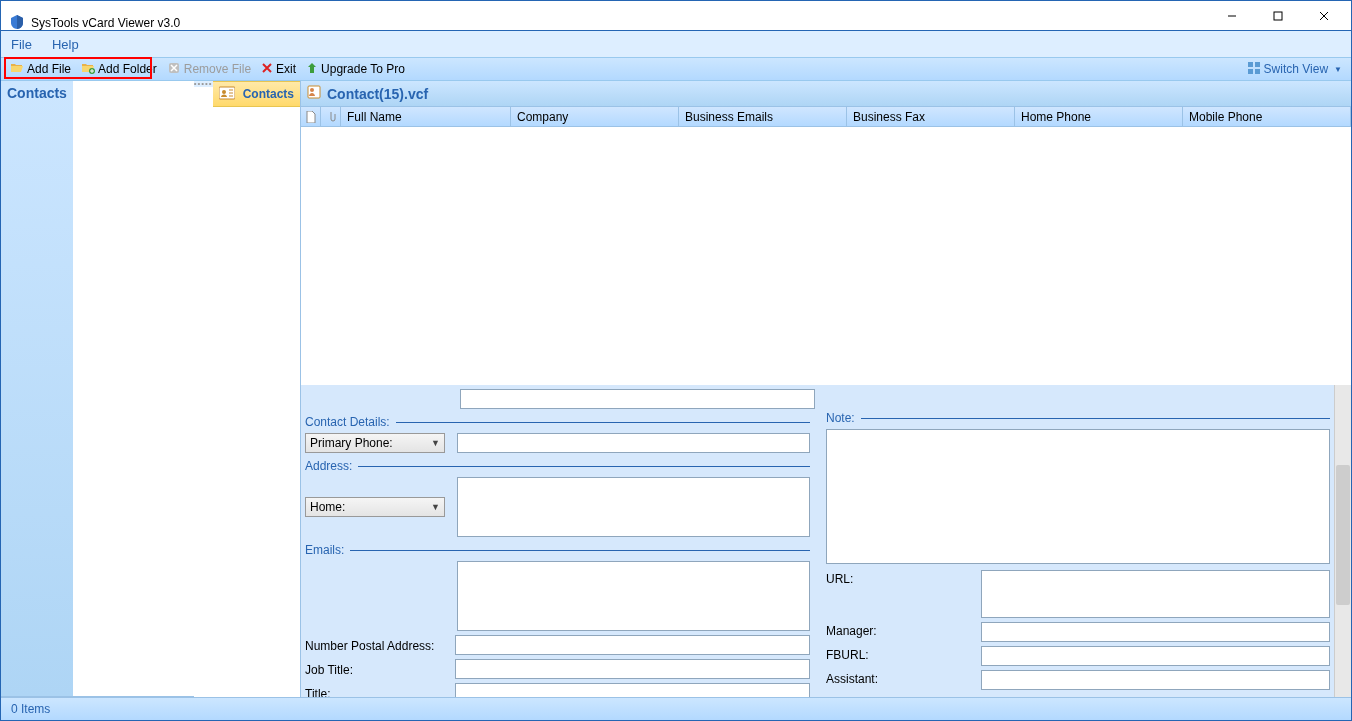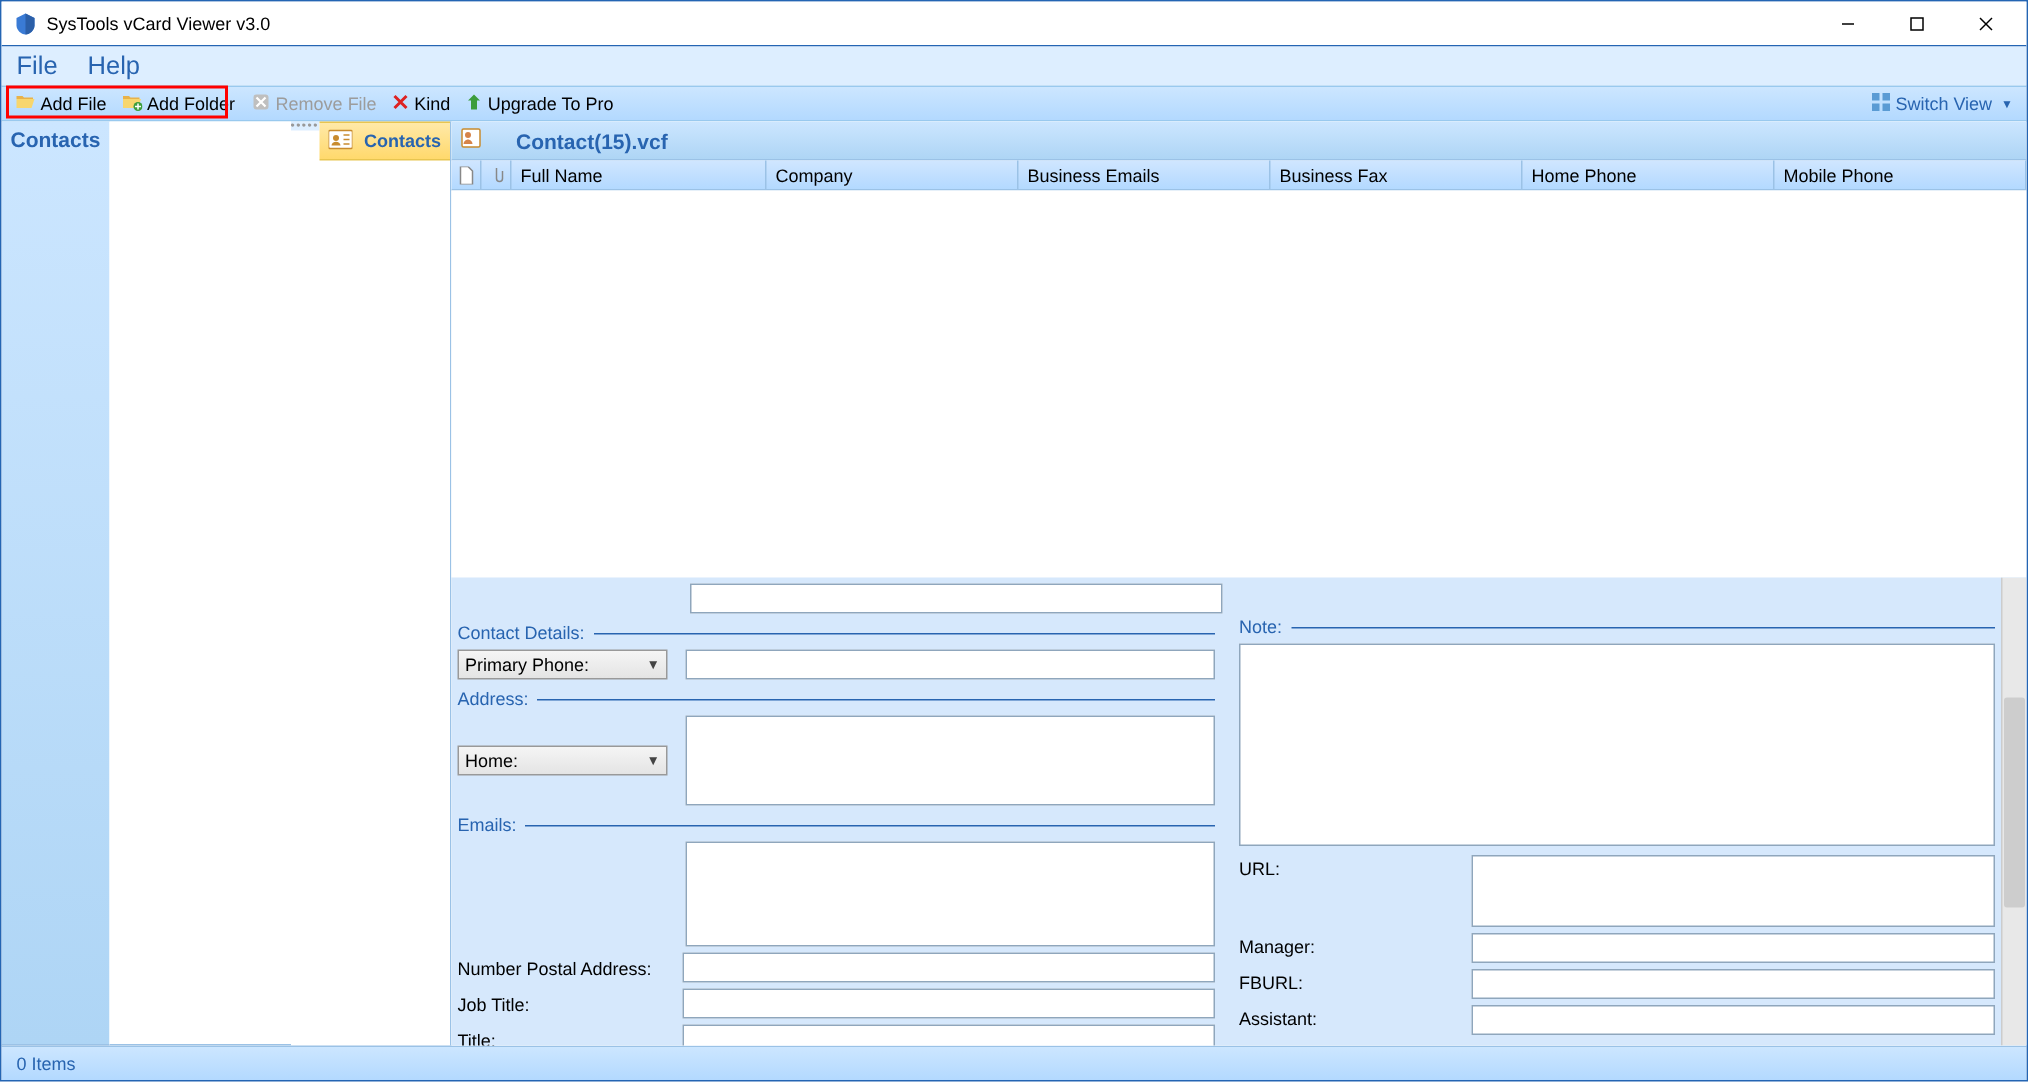--- a/index.html
+++ b/index.html
@@ -1,44 +1,44 @@
 <!DOCTYPE html>
 <html><head>
 <meta charset="utf-8">
 <style>
 * { box-sizing: border-box; margin: 0; padding: 0; }
 body { font-family: "Segoe UI", Tahoma, sans-serif; font-size: 12px; color: #000; background: #fff; overflow: hidden; width: 1352px; height: 721px; border: 1px solid #2465B3; }
-.titlebar { height: 30px; display: flex; align-items: center; padding: 0 4px; background: #fff; border-bottom: 1px solid #2465B3; }
+.titlebar { height: 30px; display: flex; align-items: flex-end; padding: 0 4px; background: #fff; border-bottom: 1px solid #2465B3; }
 .app-icon { width: 16px; height: 16px; margin: 0 6px 0 4px; }
 .app-title { flex: 1; font-size: 12px; color: #000; }
 .win-btns { display: flex; }
 .win-btn { width: 46px; height: 29px; display: flex; align-items: center; justify-content: center; }
 .win-btn svg { width: 10px; height: 10px; }
 
 .menubar { height: 26px; background: #DDEEFF; display: flex; align-items: center; padding: 0 10px; gap: 20px; }
-.menubar span { color: #2864B0; font-size: 17px; }
+.menubar span { color: #2864B0; font-size: 13px; }
 
 .toolbar { height: 24px; background: linear-gradient(#CCE6FF, #B3D9FF); display: flex; align-items: center; padding: 0 4px; border-top: 1px solid #99c9ee; border-bottom: 1px solid #99c9ee; }
 .tb-item { display: flex; align-items: center; gap: 3px; padding: 12px 5px; height: 22px; }
 .tb-item.disabled { color: #888; }
 .tb-item .lbl { font-size: 12px; color: #000; }
 .tb-item.disabled .lbl { color: #9c9c9c; }
 .red-box { position: absolute; top: 57px; left: 4px; width: 148px; height: 22px; border: 2px solid red; pointer-events: none; }
 .tb-right { margin-left: auto; display: flex; }
 
 .main { display: flex; height: calc(721px - 30px - 26px - 24px - 23px - 2px); }
 .left-panel { width: 300px; display: flex; flex-direction: row; border-right: 1px solid #9BC2E6; }
 .contacts-header { background: linear-gradient(#CCE6FF, #AED5F5); padding: 4px 6px; font-weight: bold; color: #2864B0; font-size: 14px; border-bottom: 1px solid #9BC2E6; }
 .tree-area { flex: 1; background: #fff; border-bottom: 1px solid #9BC2E6; }
 .grip { height: 6px; background: #DDEEFF; text-align: center; color: #999; font-size: 8px; line-height: 5px; letter-spacing: 1px; }
 .category-row { height: 26px; background: linear-gradient(#FFE9A8, #FFD96C); border-top: 1px solid #E8C550; border-bottom: 1px solid #E8C550; display: flex; align-items: center; padding: 0 6px; gap: 8px; color: #2864B0; font-weight: bold; }
 .empty-bar { height: 22px; background: linear-gradient(#CCE6FF, #B3D9FF); }
 
 .right-panel { flex: 1; display: flex; flex-direction: column; background: #fff; }
-.file-header { background: linear-gradient(#CCE6FF, #AED5F5); padding: 4px 6px; font-weight: bold; color: #2864B0; font-size: 14px; display: flex; align-items: center; gap: 23px; border-bottom: 1px solid #9BC2E6; }
+.file-header { background: linear-gradient(#CCE6FF, #AED5F5); padding: 4px 6px; font-weight: bold; color: #2864B0; font-size: 14px; display: flex; align-items: center; gap: 6px; border-bottom: 1px solid #9BC2E6; }
 .table-header { height: 20px; background: linear-gradient(#D0E6FF, #B3D9FF); display: flex; border-bottom: 1px solid #9BC2E6; }
 .th { padding: 2px 6px; font-size: 12px; color: #000; border-right: 1px solid #9BC2E6; display: flex; align-items: center; }
 .th.icon-col { width: 20px; padding: 2px 2px; justify-content: center; }
 .table-body { height: 258px; background: #fff; }
 
 .details-area { flex: 1; background: #D6E8FC; position: relative; display: flex; overflow: hidden; }
 .details-scroll { flex: 1; display: flex; padding: 4px 4px; }
 .details-left { width: 515px; padding-right: 10px; }
 .details-right { flex: 1; padding-left: 6px; }
 .scrollbar-v { width: 17px; background: #E8E8E8; border-left: 1px solid #ccc; position: relative; }
@@ -122,21 +122,21 @@
     <span><svg width="14" height="14" viewBox="0 0 14 14">
           <rect x="2" y="2" width="10" height="10" rx="2" fill="#BFBFBF"></rect>
           <path d="M4 4l6 6M10 4l-6 6" stroke="#fff" stroke-width="1.5"></path>
         </svg></span>
     <span class="lbl">Remove File</span>
   </div>
   <div class="tb-item">
     <span><svg width="12" height="12" viewBox="0 0 12 12">
           <path d="M2 2l8 8M10 2l-8 8" stroke="#D22" stroke-width="2"></path>
         </svg></span>
-    <span class="lbl">Kind</span>
+    <span class="lbl">Exit</span>
   </div>
   <div class="tb-item">
     <span><svg width="12" height="12" viewBox="0 0 12 12">
           <path d="M6 1l4 4H8v6H4V5H2z" fill="#3C9D3C"></path>
         </svg></span>
     <span class="lbl">Upgrade To Pro</span>
   </div>
   <div class="tb-right">
     <div class="tb-item">
       <span><svg width="14" height="14" viewBox="0 0 14 14">

